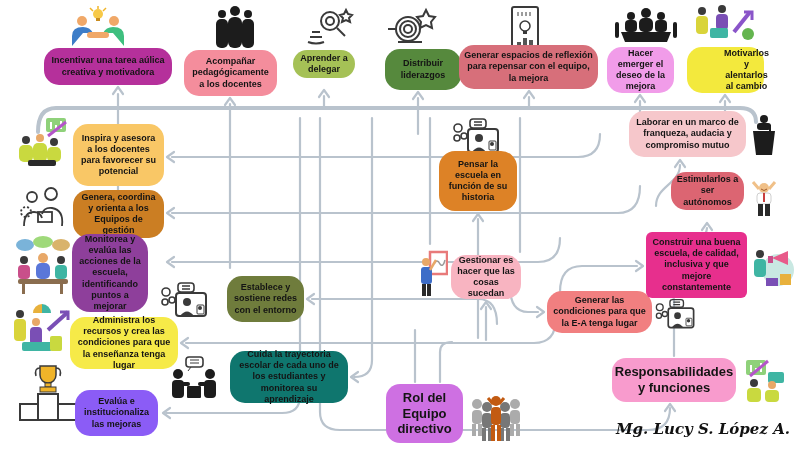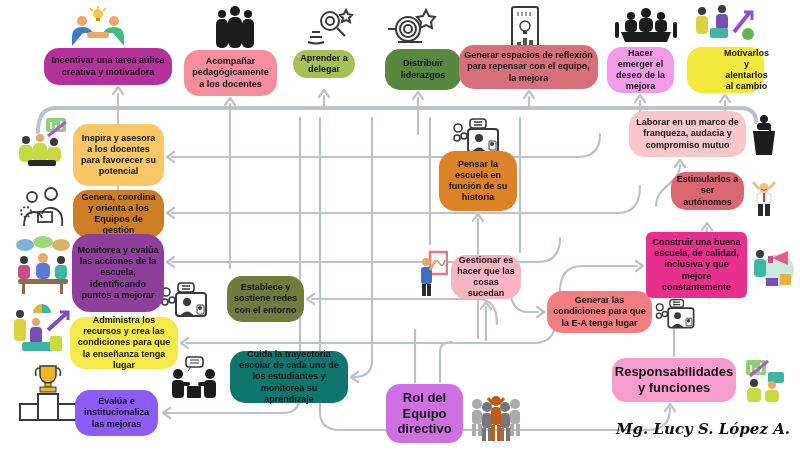--- a/index.html
+++ b/index.html
@@ -18,21 +18,21 @@
   
   .n0{left:44px;top:48px;width:128px;height:37px;}
   .n1{left:184px;top:50px;width:93px;height:46px;}
   .n2{left:293px;top:50px;width:62px;height:28px;}
   .n3{left:385px;top:49px;width:76px;height:41px;}
   .n4{left:459px;top:45px;width:139px;height:44px;}
   .n5{left:607px;top:47px;width:67px;height:46px;}
   .n6{left:687px;top:47px;width:77px;height:46px;}
   .n7{left:73px;top:124px;width:91px;height:62px;}
   .n8{left:73px;top:190px;width:91px;height:48px;}
-  .n9{left:72px;top:234px;width:92px;height:78px;border-radius:18px;}
+  .n9{left:72px;top:234px;width:76px;height:78px;border-radius:18px;}
   .n10{left:70px;top:317px;width:108px;height:52px;}
   .n11{left:75px;top:390px;width:83px;height:46px;}
   .n12{left:439px;top:151px;width:78px;height:60px;border-radius:16px;}
   .n13{left:227px;top:276px;width:77px;height:46px;}
   .n14{left:230px;top:351px;width:118px;height:52px;}
   .n15{left:451px;top:255px;width:70px;height:44px;}
   .n16{left:547px;top:291px;width:105px;height:42px;}
   .n17{left:646px;top:232px;width:101px;height:66px;border-radius:6px;}
   .n18{left:629px;top:111px;width:117px;height:46px;}
   .n19{left:671px;top:172px;width:73px;height:38px;}

